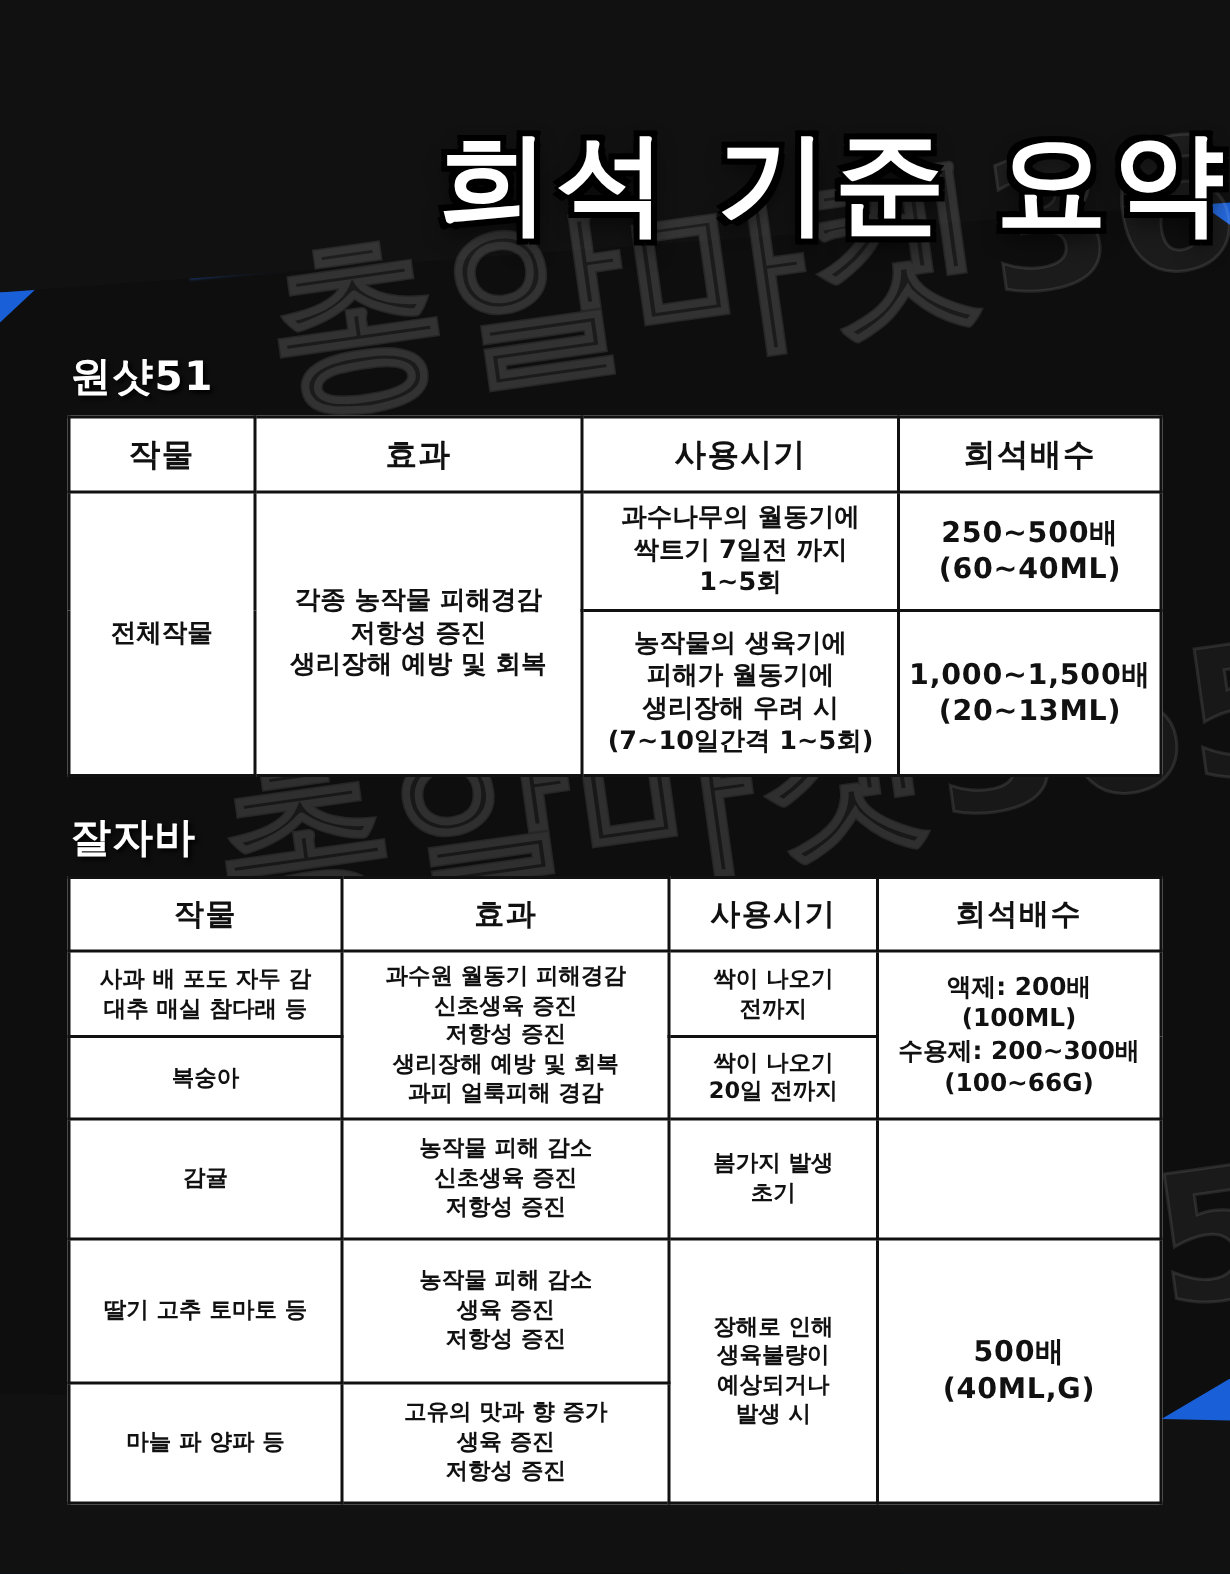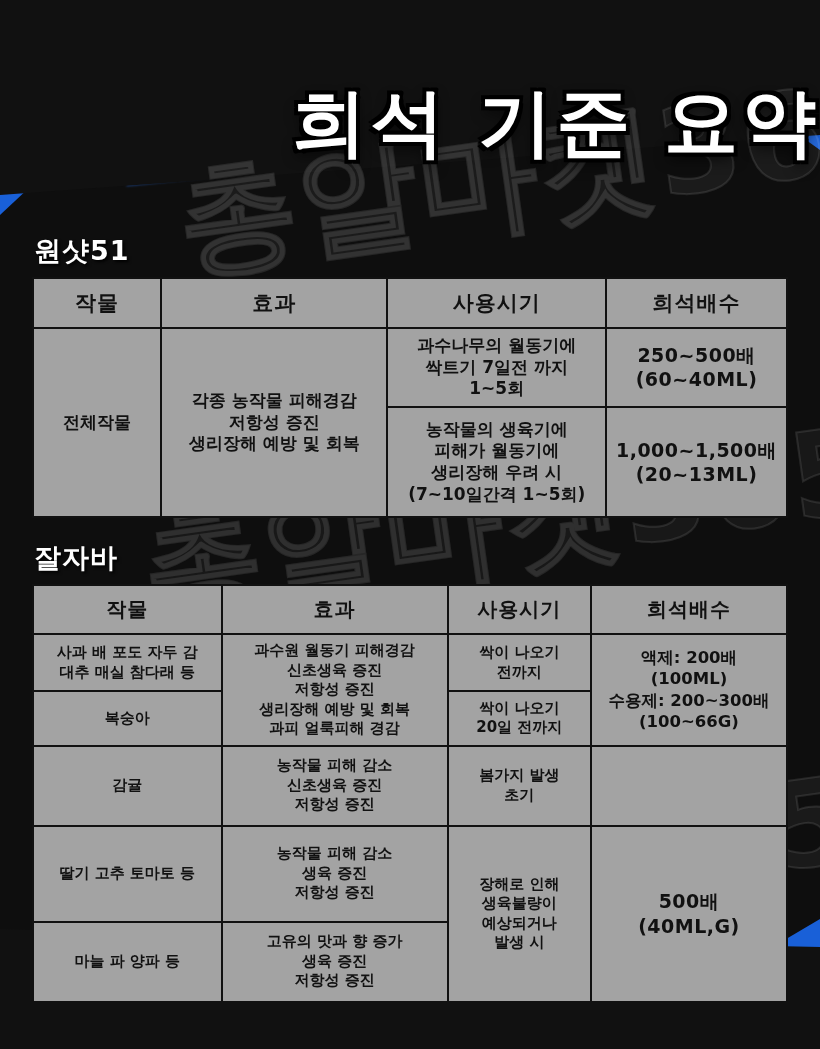--- a/index.html
+++ b/index.html
@@ -113,37 +113,37 @@
     text-shadow:
        3px 0 0 #000, -3px 0 0 #000, 0 3px 0 #000, 0 -3px 0 #000,
        4px 4px 0 #000, -4px 4px 0 #000, 4px -4px 0 #000, -4px -4px 0 #000,
        0 6px 14px rgba(0,0,0,0.8);
   }
 
   
   .content {
     position: relative;
     z-index: 5;
-    padding: 0 32px;
+    padding: 0 45px;
   }
   .section { margin-top: 22px; }
   .section-title {
     font-family: "DejaVu Sans", sans-serif;
     font-weight: bold;
     color: #ffffff;
     font-size: 27px;
     letter-spacing: 1px;
     margin: 0 0 8px 2px;
     text-shadow: 2px 2px 3px rgba(0,0,0,0.9);
   }
 
   table {
     width: 100%;
     border-collapse: collapse;
-    background: #a3a3a3;
+    background: #ffffff;
     table-layout: fixed;
   }
   table th, table td {
     border: 2px solid #111;
     text-align: center;
     vertical-align: middle;
     color: #111;
     font-family: "DejaVu Sans", sans-serif;
     padding: 6px 4px;
   }

